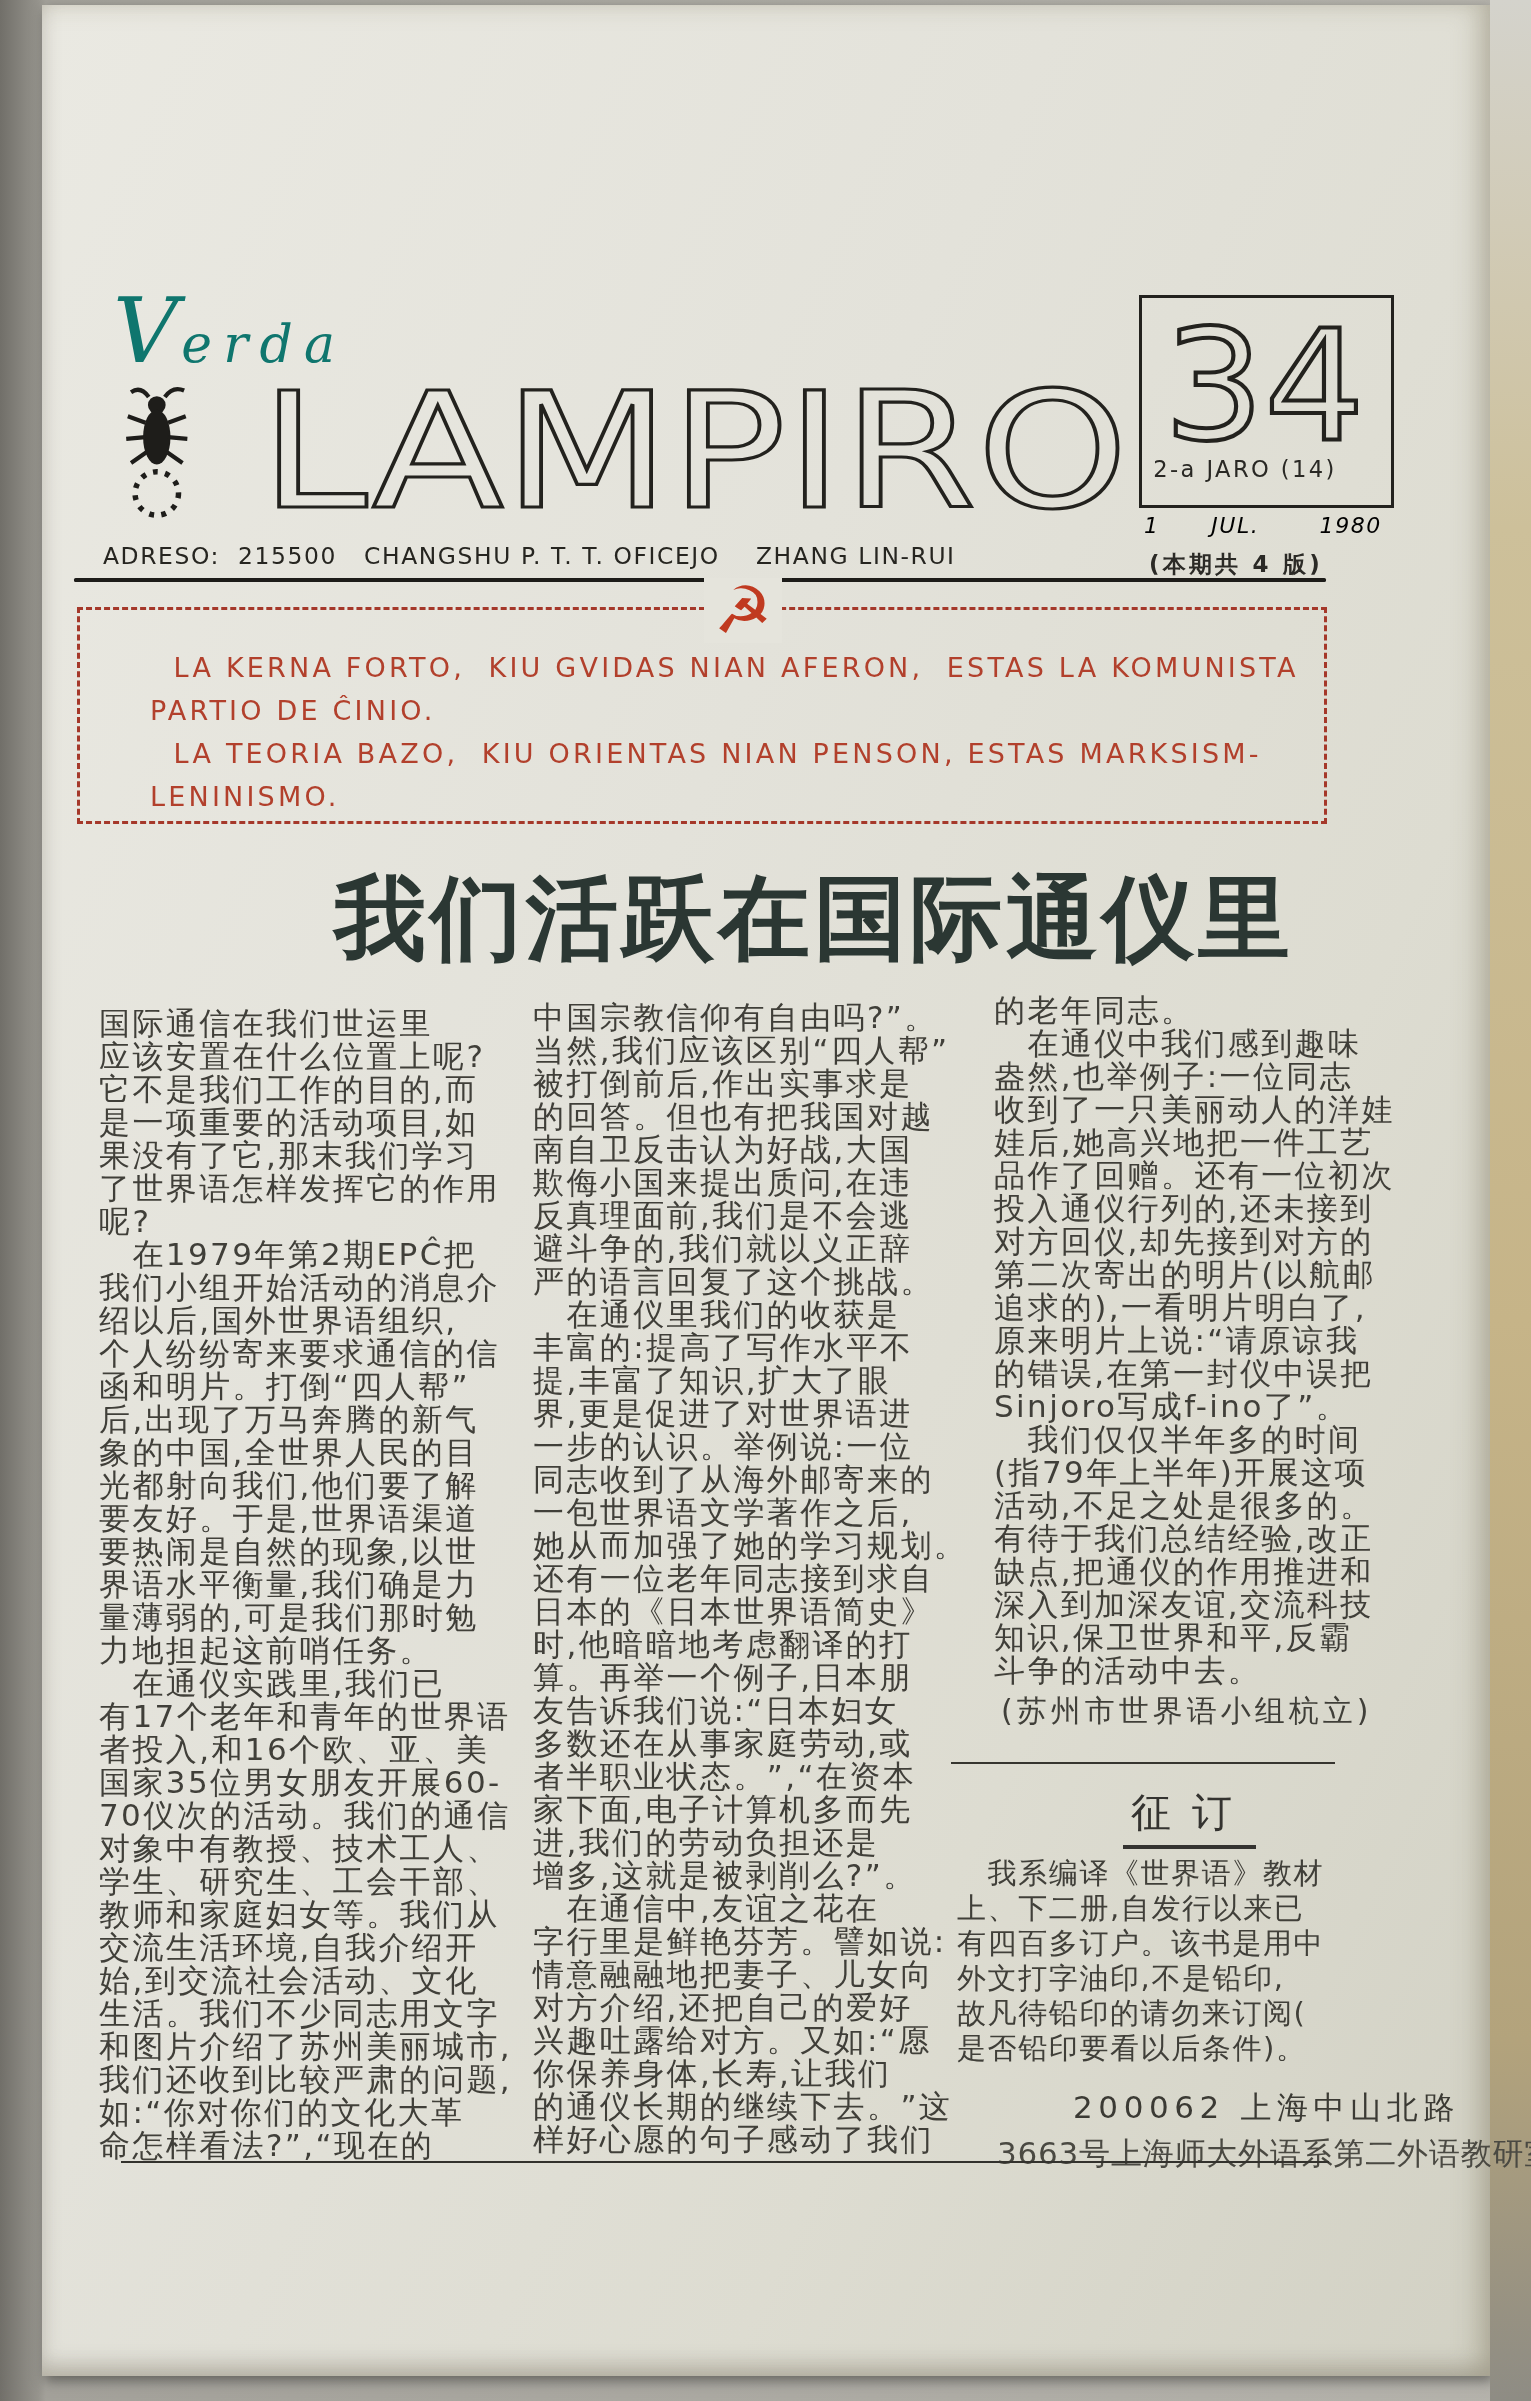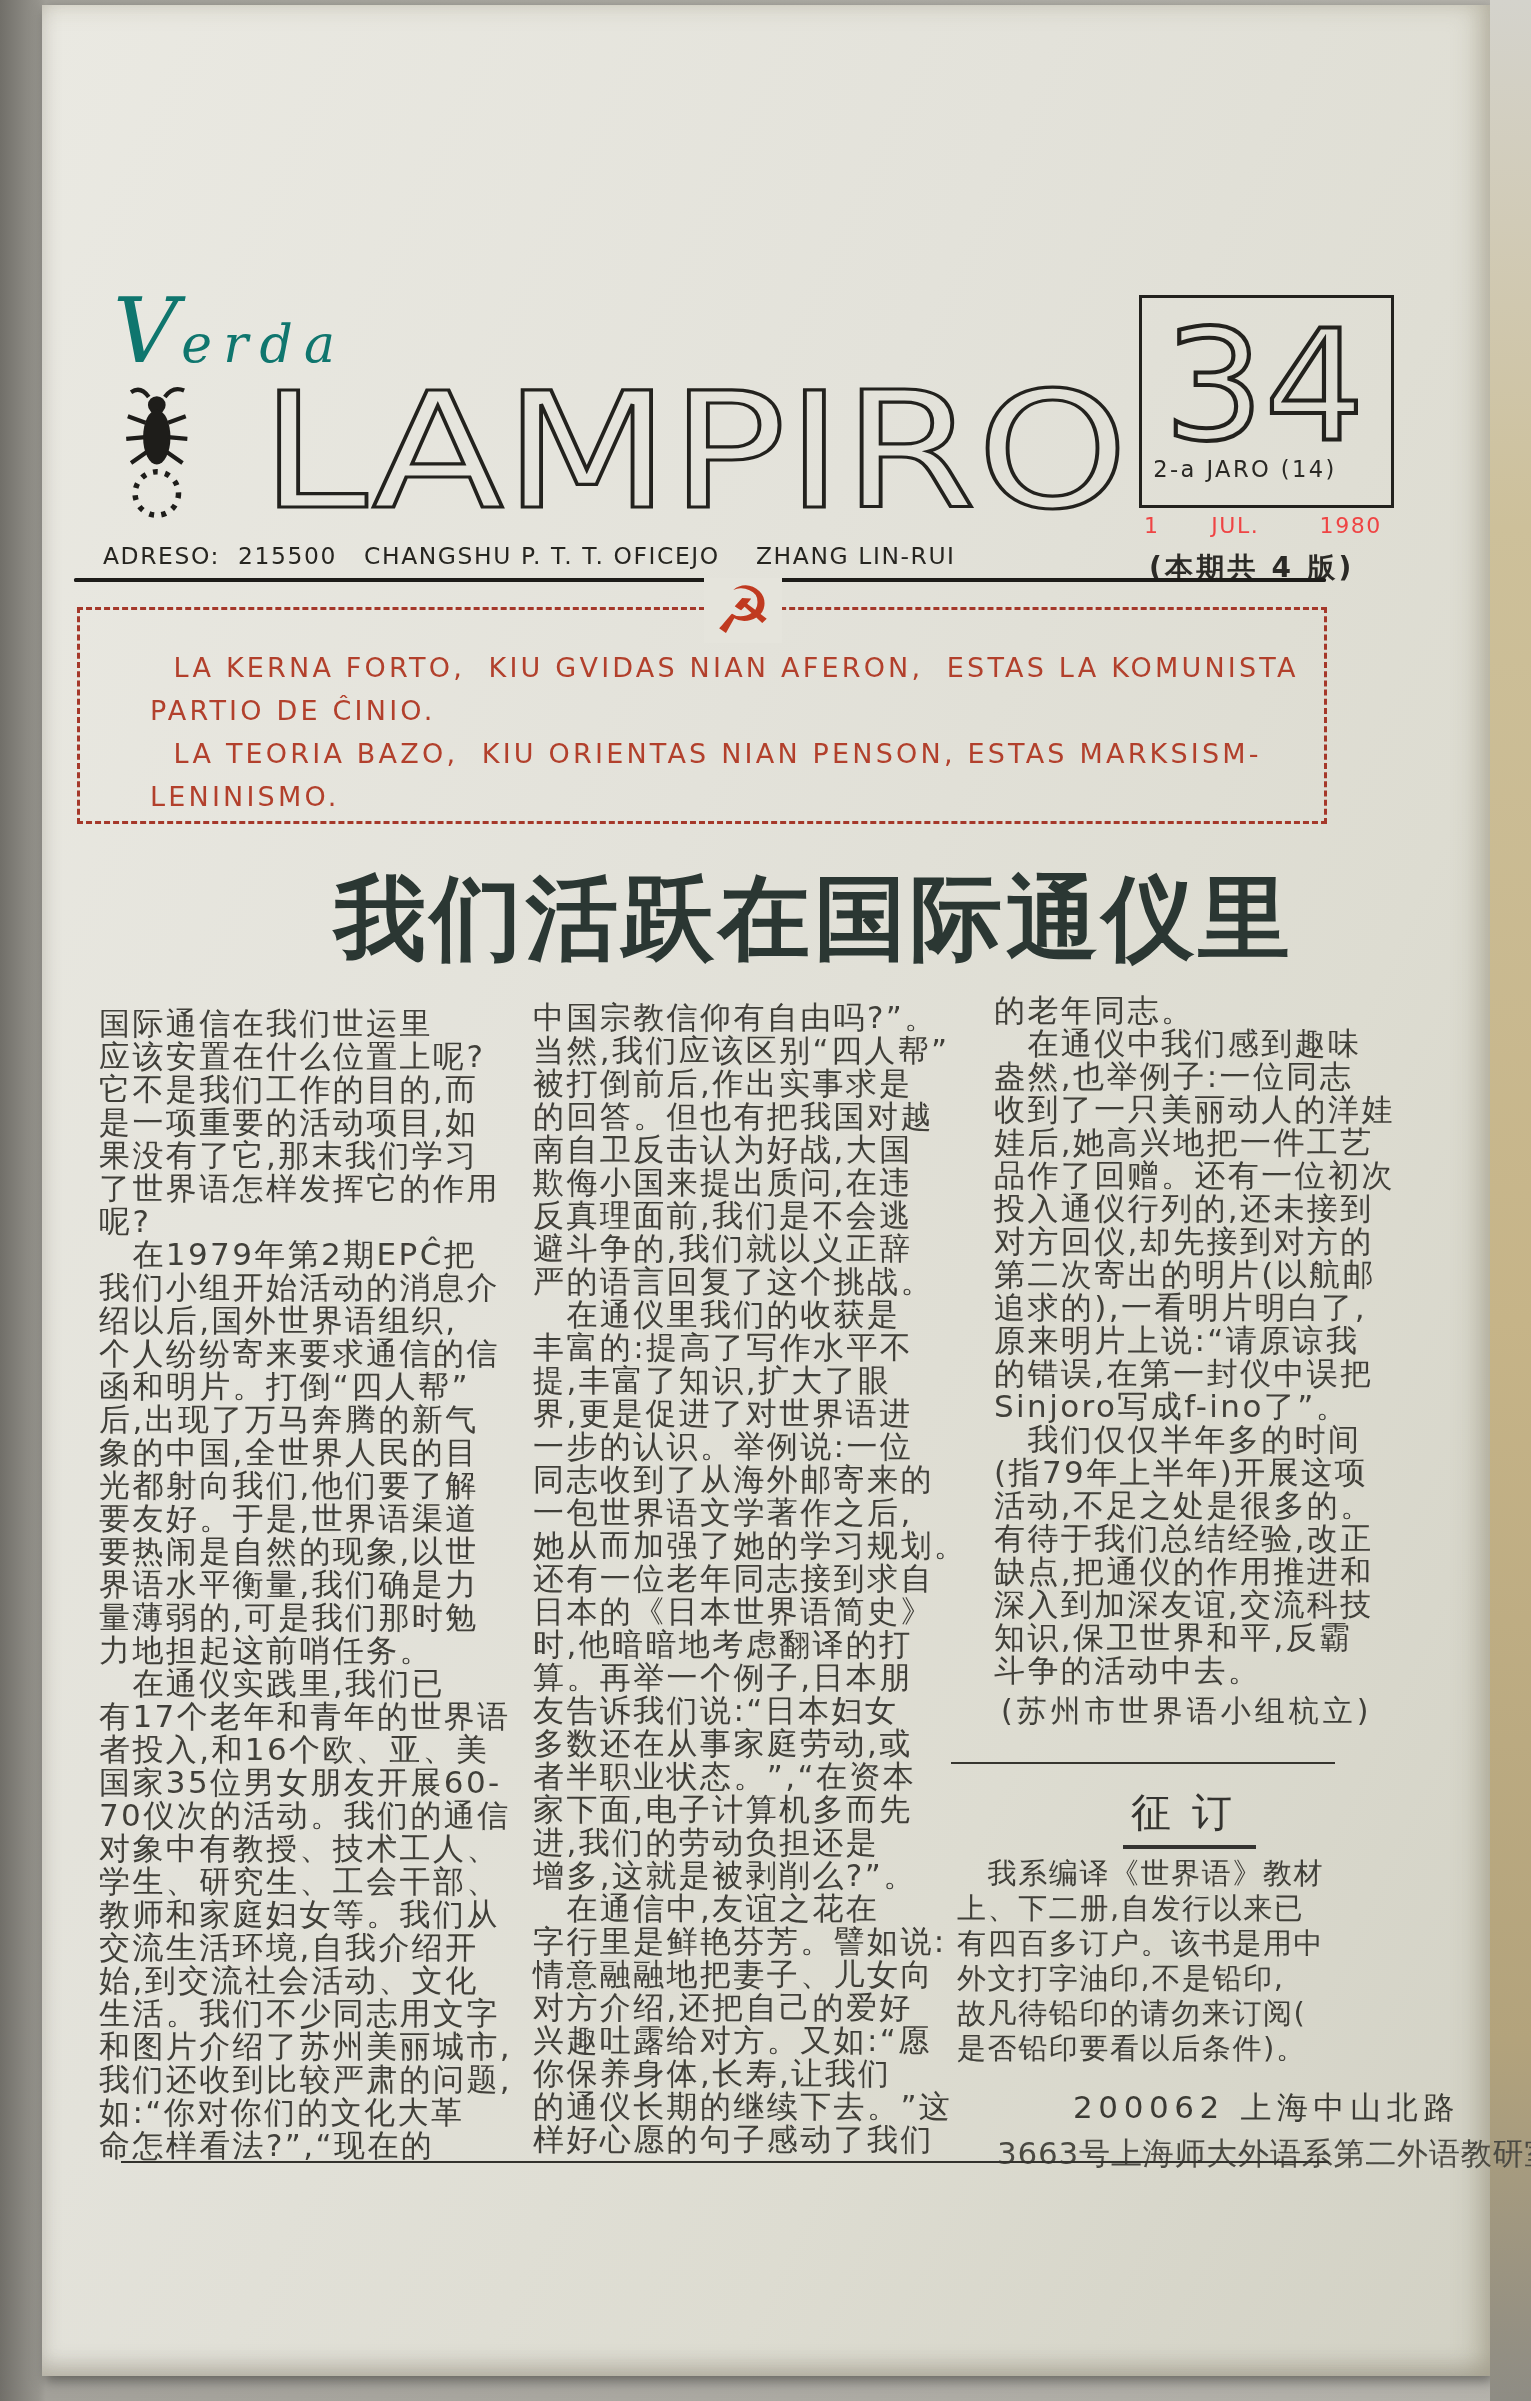--- a/index.html
+++ b/index.html
@@ -19,22 +19,22 @@
   }
   .abs{position:absolute;}
   
   #verdaScript{left:113px;top:278px;font-family:"DejaVu Serif",serif;font-style:italic;
     font-size:52px;color:#0f766e;letter-spacing:11.3px;}
   #verdaScript::first-letter{font-size:90px;letter-spacing:3.2px;}
   #lampiroSvg{left:257px;top:357px;}
   #issueBox{left:1139px;top:295px;width:249px;height:207px;border:3.2px solid #23221e;}
   #issueNumSvg{position:absolute;left:14.5px;top:6.5px;}
   #issueSub{position:absolute;left:11.3px;top:158px;font-size:22.6px;letter-spacing:2.4px;color:#292824;white-space:pre;}
-  #dateLine{left:1144px;top:513px;font-size:22px;letter-spacing:1.6px;color:#ef4444;white-space:pre;}
-  #pagesNote{left:1149px;top:549px;font-size:28px;font-weight:700;letter-spacing:3.2px;color:#2b2a26;white-space:pre;}
+  #dateLine{left:1144px;top:513px;font-size:22px;letter-spacing:1.6px;color:#000000;white-space:pre;font-style:italic;}
+  #pagesNote{left:1149px;top:549px;font-size:23px;font-weight:700;letter-spacing:3.2px;color:#2b2a26;white-space:pre;}
   #addressLine{left:103px;top:542px;font-size:23.4px;letter-spacing:1.6px;color:#262520;white-space:pre;}
   #mastRule{left:74px;top:578px;width:1252px;height:4px;background:#1d1c19;border-radius:1.6px;}
   
   #sloganBox{left:77px;top:607px;width:1244px;height:211px;border:3.2px dashed #a5382a;}
   #hammerSickle{left:704px;top:578px;font-size:65px;line-height:65px;color:#c03a20;
     background:#e5e4dc;padding:0 9.7px;z-index:3;}
   #sloganText{left:150px;top:646px;width:1162px;font-size:27px;line-height:43px;
     letter-spacing:3.2px;color:#b2402c;white-space:pre;}
   
   #headline{left:318px;top:857px;font-size:92px;font-weight:700;letter-spacing:4px;

